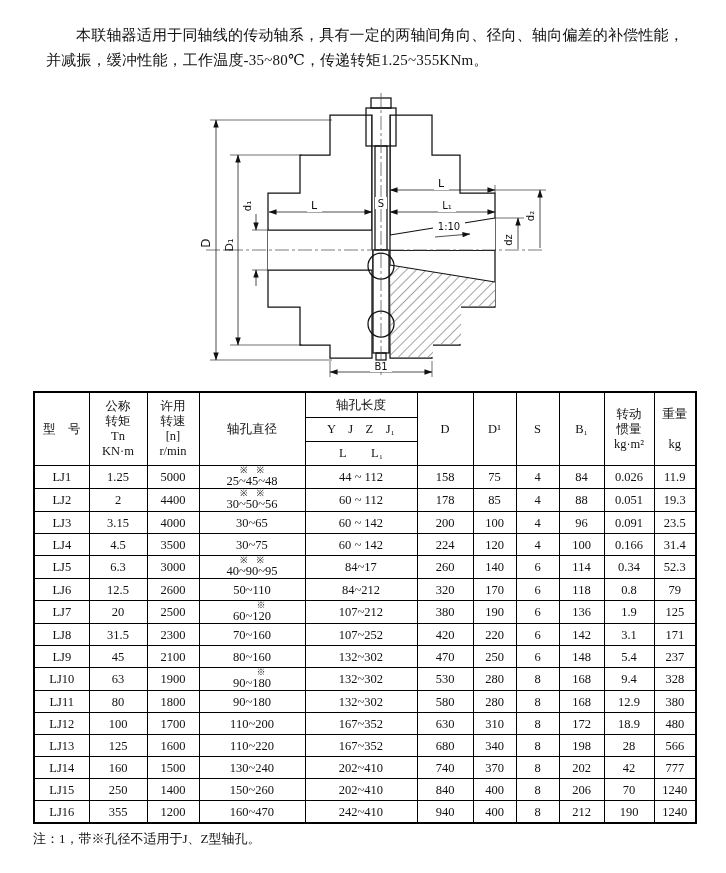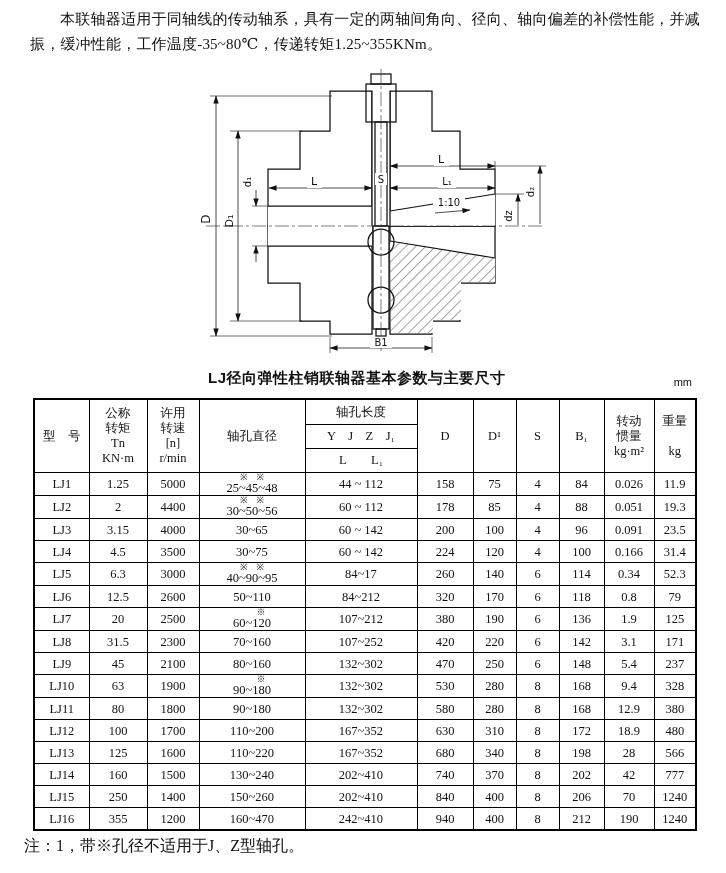--- a/index.html
+++ b/index.html
@@ -1,32 +1,32 @@
 <!DOCTYPE html>
 <html><head>
 <meta charset="utf-8">
 <style>
   html,body{margin:0;padding:0;background:#fff;}
   .page{position:relative;width:726px;height:873px;background:#fff;overflow:hidden;
         font-family:"Liberation Serif","DejaVu Serif",serif;color:#111;}
-  .intro{margin:0;padding:7px 26px 0 30px;font-size:15px;line-height:25px;
+  .intro{margin:16px;padding:7px 26px 0 30px;font-size:15px;line-height:25px;
          text-indent:2em;text-align:justify;letter-spacing:.2px;}
   .drawing-wrap{margin:8px 0 0 150px;width:430px;height:292px;}
   .title-row{display:flex;align-items:flex-end;margin-top:12px;padding:0 34px 0 208px;}
   .doc-title{font-weight:bold;font-size:15px;letter-spacing:.5px;
              font-family:"Liberation Sans","DejaVu Sans",sans-serif;}
   .unit{margin-left:auto;font-size:11px;font-family:"Liberation Sans","DejaVu Sans",sans-serif;}
   table.params{margin:10px 0 0 33px;width:662px;border-collapse:collapse;border:2px solid #000;
                table-layout:fixed;text-align:center;font-size:12.5px;}
   table.params th,table.params td{border:1px solid #000;padding:0 1px;font-weight:normal;}
   table.params thead th{line-height:15px;font-size:12.5px;vertical-align:middle;}
   table.params tbody td{height:21px;line-height:14px;vertical-align:middle;}
   .pre{white-space:pre-line;}
   .marks{font-size:9px;line-height:8px;height:8px;overflow:visible;}
-  .notes{margin:6px 0 0 24px;font-size:16px;line-height:17px;}
+  .notes{margin:6px 0 0 33px;font-size:13px;line-height:17px;}
   .notes .n2{padding-left:11px;}
   svg text{font-family:"DejaVu Sans","Liberation Sans",sans-serif;fill:#111;}
   .dim{stroke:#111;stroke-width:.75;fill:none;}
   .ext{stroke:#111;stroke-width:.6;fill:none;}
   .edge{stroke:#111;stroke-width:1.25;fill:none;}
   .cl{stroke:#444;stroke-width:.7;stroke-dasharray:14 3 3 3;fill:none;}
 </style>
 </head>
 <body>
 
@@ -123,24 +123,20 @@
       <text transform="translate(384,126) rotate(-90)" text-anchor="middle" font-size="10">d₂</text>
 
       <line class="ext" x1="180" y1="271" x2="180" y2="287"></line>
       <line class="ext" x1="282" y1="271" x2="282" y2="287"></line>
       <line class="dim" x1="180" y1="282" x2="282" y2="282" marker-start="url(#arr)" marker-end="url(#arr)"></line>
       <rect x="220" y="271" width="22" height="11" fill="#fff" stroke="none"></rect>
       <text x="231" y="280" text-anchor="middle" font-size="10">B1</text>
     </svg>
   </div>
 
-  <div class="title-row">
-    <span class="doc-title">LJ径向弹性柱销联轴器基本参数与主要尺寸</span>
-    <span class="unit">mm</span>
-  </div>
 
   <table class="params">
     <colgroup>
       <col style="width:55px">
         <col style="width:58px">
         <col style="width:52px">
       <col style="width:106px">
         <col style="width:112px">
         <col style="width:56px">
       <col style="width:43px">

